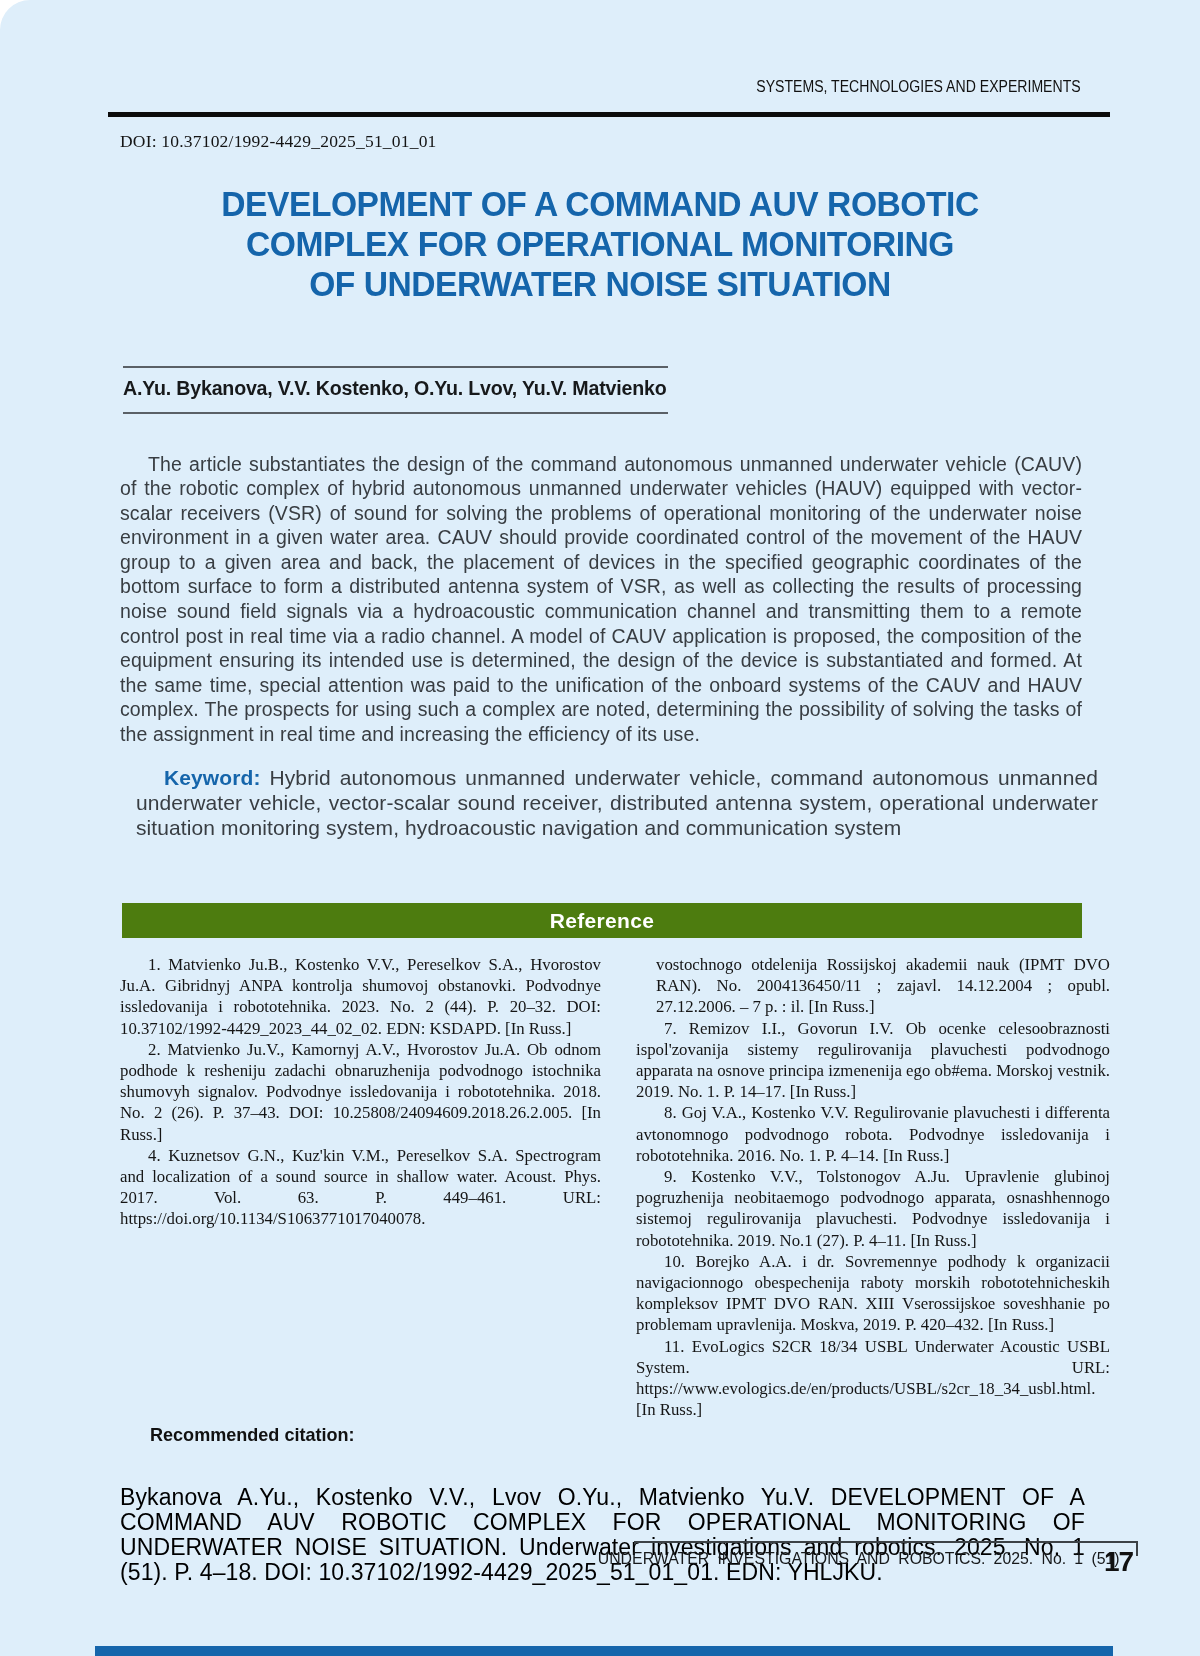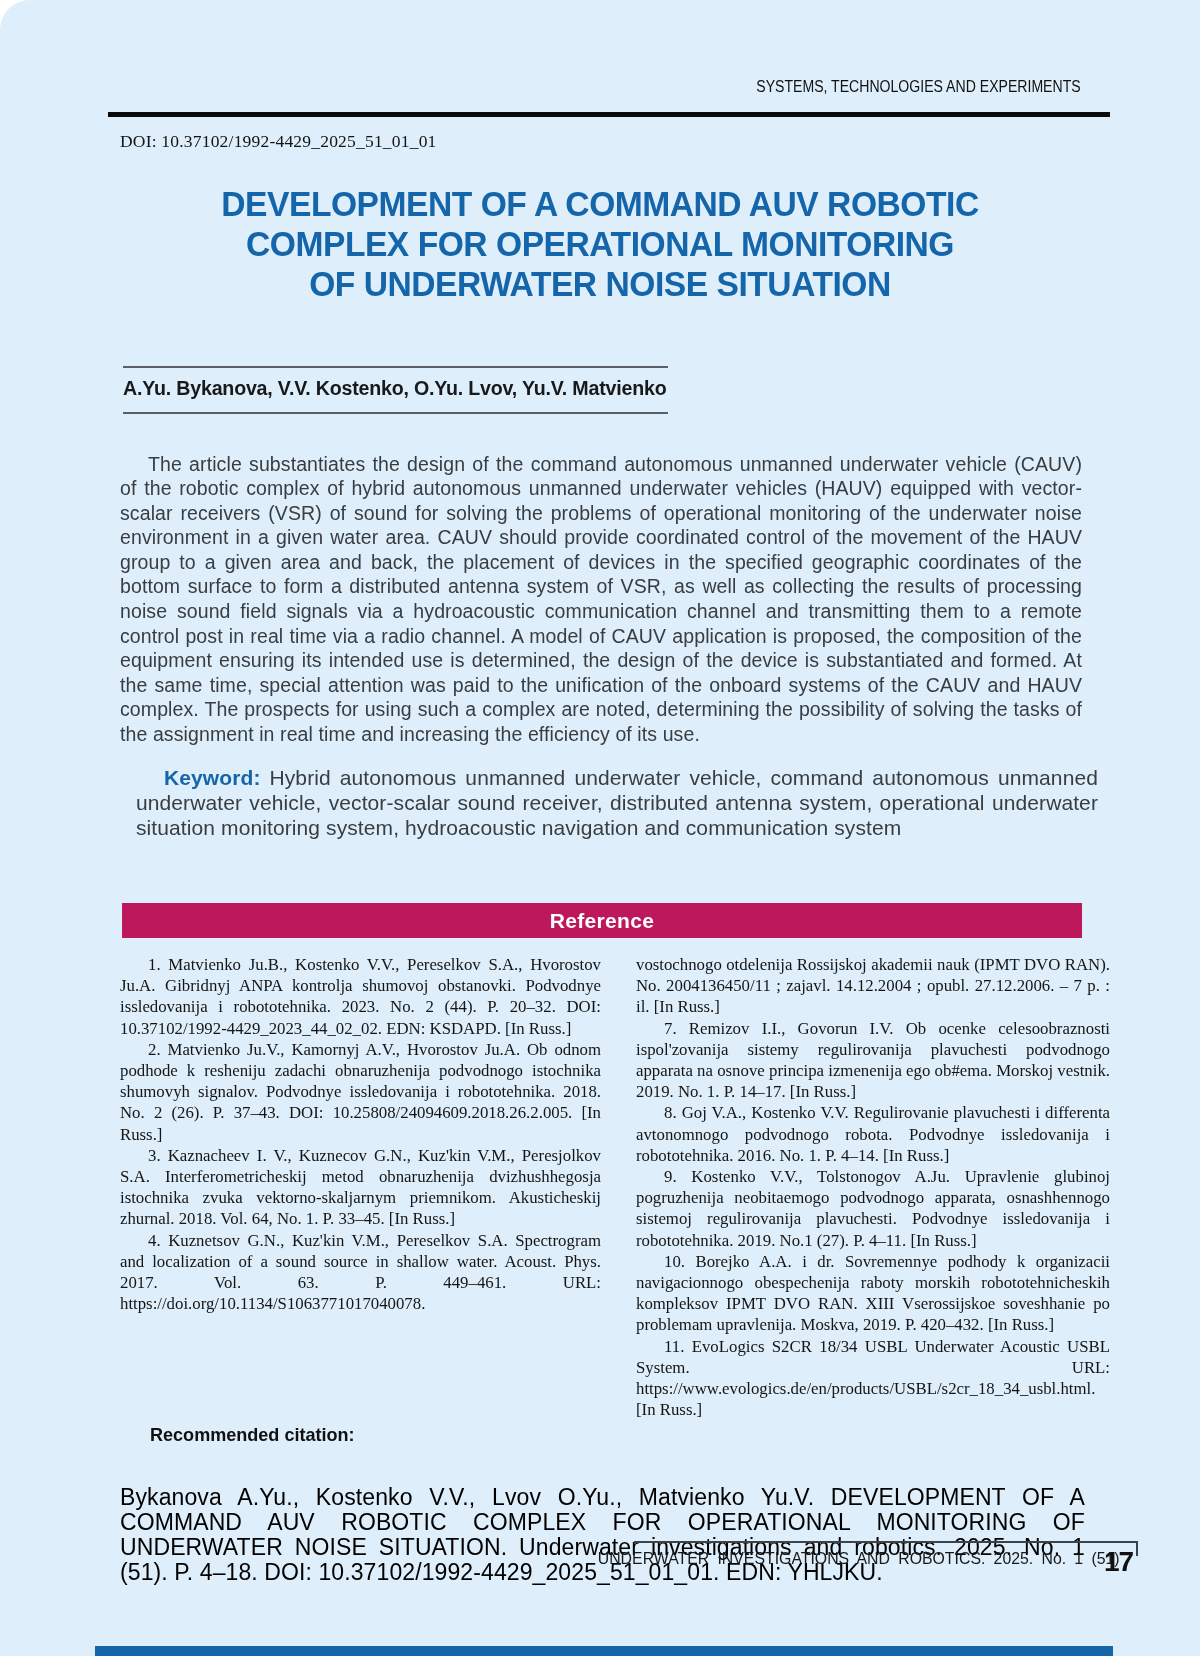--- a/index.html
+++ b/index.html
@@ -43,36 +43,36 @@
     color:#383d42;text-align:justify;text-indent:28px;letter-spacing:0.1px;
   }
   .keywords-par{
     top:744px;left:120px;width:962px;font-size:21px;line-height:25px;
     color:#383d42;text-align:justify;text-indent:28px;letter-spacing:0.1px;margin-left:16px;
   }
   .kw-label{color:#1565ab;font-weight:bold;}
 
   
   .reference-banner{
-    top:903px;left:122px;width:960px;height:35px;background:#be185d;
+    top:903px;left:122px;width:960px;height:35px;background:#4d7c0f;
     text-align:center;
   }
   .reference-banner span{
     color:#ffffff;font-size:21px;font-weight:bold;line-height:35px;letter-spacing:0.3px;
   }
 
   
   .ref-col{
     top:954px;font-family:Liberation Serif, serif;font-size:16.8px;
     line-height:21.2px;color:#151515;overflow-wrap:anywhere;
   }
   .ref-col-left{left:120px;width:481px;}
   .ref-col-right{left:636px;width:474px;}
   .ref-col p{margin:0;text-align:justify;text-indent:28px;}
-  .ref-col p.cont{text-indent:0;}
+  .ref-col p.cont{text-indent:0;margin-left:20px;}
 
   
   .recommended-label{
     top:1424px;left:150px;font-size:19px;font-weight:bold;color:#111;
     transform:scaleX(0.95);transform-origin:0 50%;white-space:nowrap;
   }
   .citation-par{
     top:1462px;left:120px;width:965px;font-size:23px;line-height:25px;
     color:#000000;text-align:justify;letter-spacing:0.1px;
   }
@@ -117,21 +117,20 @@
     <span>Hybrid autonomous unmanned underwater vehicle, command autonomous unmanned underwater vehicle, vector-scalar sound receiver, distributed antenna system, operational underwater situation monitoring system, hydroacoustic navigation and communication system</span>
   </p>
 
   <div class="abs reference-banner">
     <span>Reference</span>
   </div>
 
   <div class="abs ref-col ref-col-left">
     <p>1. Matvienko Ju.B., Kostenko V.V., Pereselkov S.A., Hvorostov Ju.A. Gibridnyj ANPA kontrolja shumovoj obstanovki. Podvodnye issledovanija i robototehnika. 2023. No. 2 (44). P. 20–32. DOI: 10.37102/1992-4429_2023_44_02_02. EDN: KSDAPD. [In Russ.]</p>
     <p>2. Matvienko Ju.V., Kamornyj A.V., Hvorostov Ju.A. Ob odnom podhode k resheniju zadachi obnaruzhenija podvodnogo istochnika shumovyh signalov. Podvodnye issledovanija i robototehnika. 2018. No. 2 (26). P. 37–43. DOI: 10.25808/24094609.2018.26.2.005. [In Russ.]</p>
-    <p>3. Kaznacheev I. V., Kuznecov G.N., Kuz'kin V.M., Peresjolkov S.A. Interferometricheskij metod obnaruzhenija dvizhushhegosja istochnika zvuka vektorno-skaljarnym priemnikom. Akusticheskij zhurnal. 2018. Vol. 64, No. 1. P. 33–45. [In Russ.]</p>
     <p>4. Kuznetsov G.N., Kuz'kin V.M., Pereselkov S.A. Spectrogram and localization of a sound source in shallow water. Acoust. Phys. 2017. Vol. 63. P. 449–461. URL: https://doi.org/10.1134/S1063771017040078.</p>
   </div>
 
   <div class="abs ref-col ref-col-right">
     <p class="cont">vostochnogo otdelenija Rossijskoj akademii nauk (IPMT DVO RAN). No. 2004136450/11 ; zajavl. 14.12.2004 ; opubl. 27.12.2006. – 7 p. : il. [In Russ.]</p>
     <p>7. Remizov I.I., Govorun I.V. Ob ocenke celesoobraznosti ispol'zovanija sistemy regulirovanija plavuchesti podvodnogo apparata na osnove principa izmenenija ego ob#ema. Morskoj vestnik. 2019. No. 1. P. 14–17. [In Russ.]</p>
     <p>8. Goj V.A., Kostenko V.V. Regulirovanie plavuchesti i differenta avtonomnogo podvodnogo robota. Podvodnye issledovanija i robototehnika. 2016. No. 1. P. 4–14. [In Russ.]</p>
     <p>9. Kostenko V.V., Tolstonogov A.Ju. Upravlenie glubinoj pogruzhenija neobitaemogo podvodnogo apparata, osnashhennogo sistemoj regulirovanija plavuchesti. Podvodnye issledovanija i robototehnika. 2019. No.1 (27). P. 4–11. [In Russ.]</p>
     <p>10. Borejko A.A. i dr. Sovremennye podhody k organizacii navigacionnogo obespechenija raboty morskih robototehnicheskih kompleksov IPMT DVO RAN. XIII Vserossijskoe soveshhanie po problemam upravlenija. Moskva, 2019. P. 420–432. [In Russ.]</p>
     <p>11. EvoLogics S2CR 18/34 USBL Underwater Acoustic USBL System. URL: https://www.evologics.de/en/products/USBL/s2cr_18_34_usbl.html. [In Russ.]</p>

